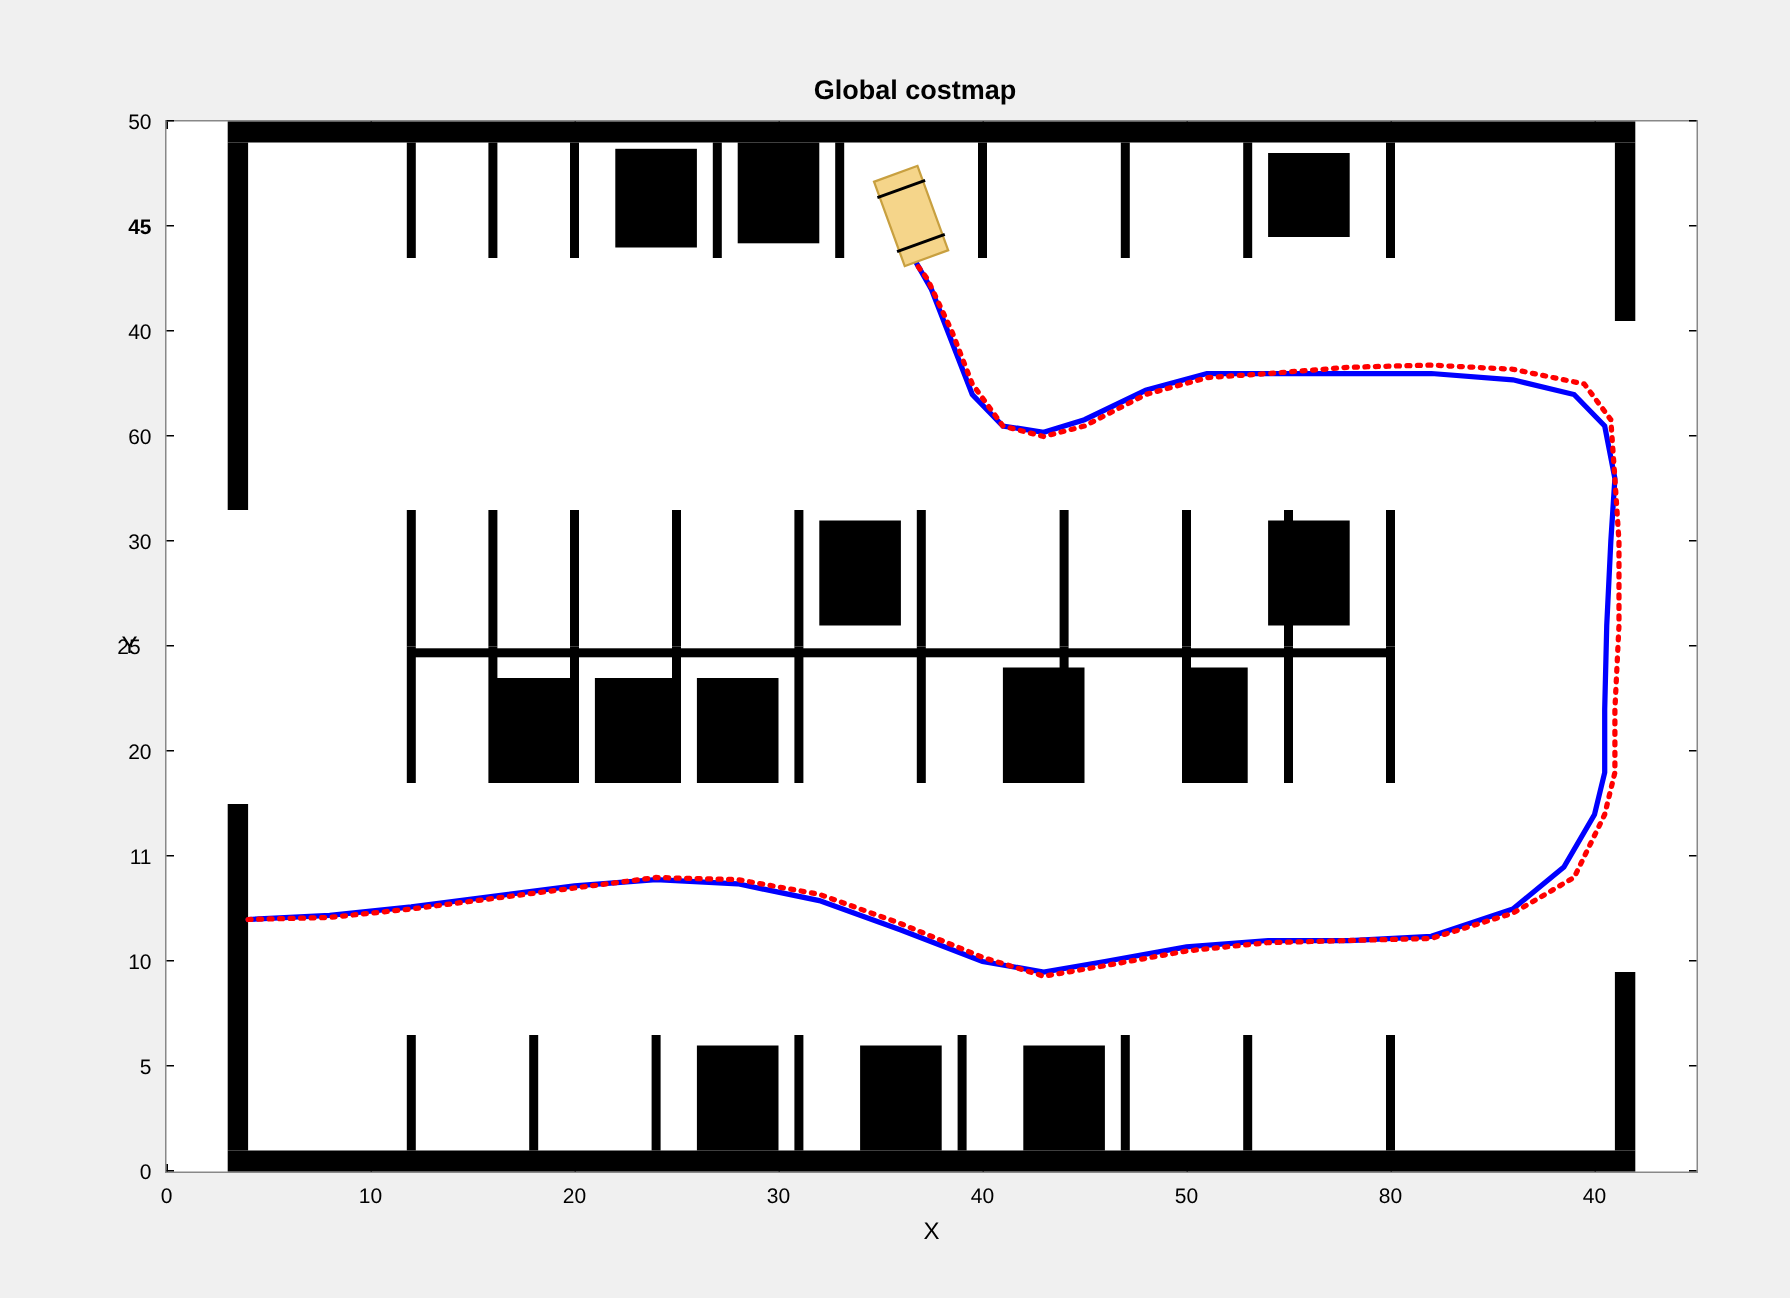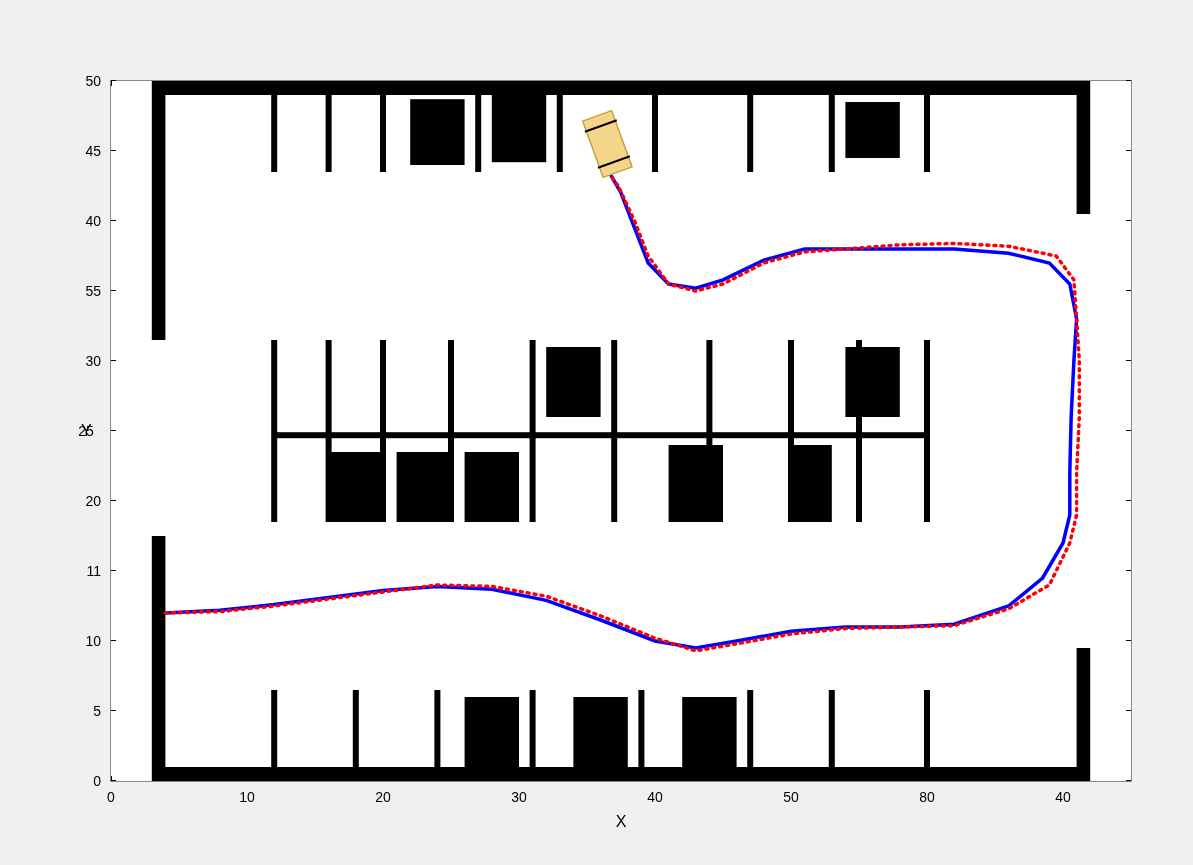--- a/index.html
+++ b/index.html
@@ -105,20 +105,21 @@
     top: 0;
     width: 100%;
     height: 100%;
     overflow: visible;
   }
 </style>
 </head>
 <body>
 
 <div class="chart-container">
+  <div class="title">Global costmap</div>
   <div class="plot-area">
     <div class="ylabel">Y</div>
     <div class="xlabel">X</div>
     <svg id="plot-svg">
         <rect x="40.800000000000004" y="0" width="938.4" height="14" fill="#000"></rect>
         <rect x="40.800000000000004" y="686" width="938.4" height="14" fill="#000"></rect>
         <rect x="40.800000000000004" y="455" width="13.600000000000001" height="231" fill="#000"></rect>
         <rect x="40.800000000000004" y="14" width="13.600000000000001" height="245" fill="#000"></rect>
         <rect x="965.6" y="567" width="13.599999999999909" height="119" fill="#000"></rect>
         <rect x="965.6" y="14" width="13.599999999999909" height="119" fill="#000"></rect>
@@ -195,27 +196,27 @@
       <div class="tick-mark-y-r" style="bottom: 30%;"></div>
       <div class="tick tick-y" style="bottom: 40%;">20</div>
       <div class="tick-mark-y" style="bottom: 40%;"></div>
       <div class="tick-mark-y-r" style="bottom: 40%;"></div>
       <div class="tick tick-y" style="bottom: 50%; text-align: center;">25</div>
       <div class="tick-mark-y" style="bottom: 50%;"></div>
       <div class="tick-mark-y-r" style="bottom: 50%;"></div>
       <div class="tick tick-y" style="bottom: 60%;">30</div>
       <div class="tick-mark-y" style="bottom: 60%;"></div>
       <div class="tick-mark-y-r" style="bottom: 60%;"></div>
-      <div class="tick tick-y" style="bottom: 70%;">55</div>
+      <div class="tick tick-y" style="bottom: 70%;">60</div>
       <div class="tick-mark-y" style="bottom: 70%;"></div>
       <div class="tick-mark-y-r" style="bottom: 70%;"></div>
       <div class="tick tick-y" style="bottom: 80%;">40</div>
       <div class="tick-mark-y" style="bottom: 80%;"></div>
       <div class="tick-mark-y-r" style="bottom: 80%;"></div>
-      <div class="tick tick-y" style="bottom: 90%;">45</div>
+      <div class="tick tick-y" style="bottom: 90%; font-weight: bold;">45</div>
       <div class="tick-mark-y" style="bottom: 90%;"></div>
       <div class="tick-mark-y-r" style="bottom: 90%;"></div>
       <div class="tick tick-y" style="bottom: 100%;">50</div>
       <div class="tick-mark-y" style="bottom: 100%;"></div>
       <div class="tick-mark-y-r" style="bottom: 100%;"></div>
       <div class="tick tick-x" style="left: 0%;">0</div>
       <div class="tick-mark-x" style="left: 0%;"></div>
       <div class="tick-mark-x-t" style="left: 0%;"></div>
       <div class="tick tick-x" style="left: 13.3333%;">10</div>
       <div class="tick-mark-x" style="left: 13.3333%;"></div>

